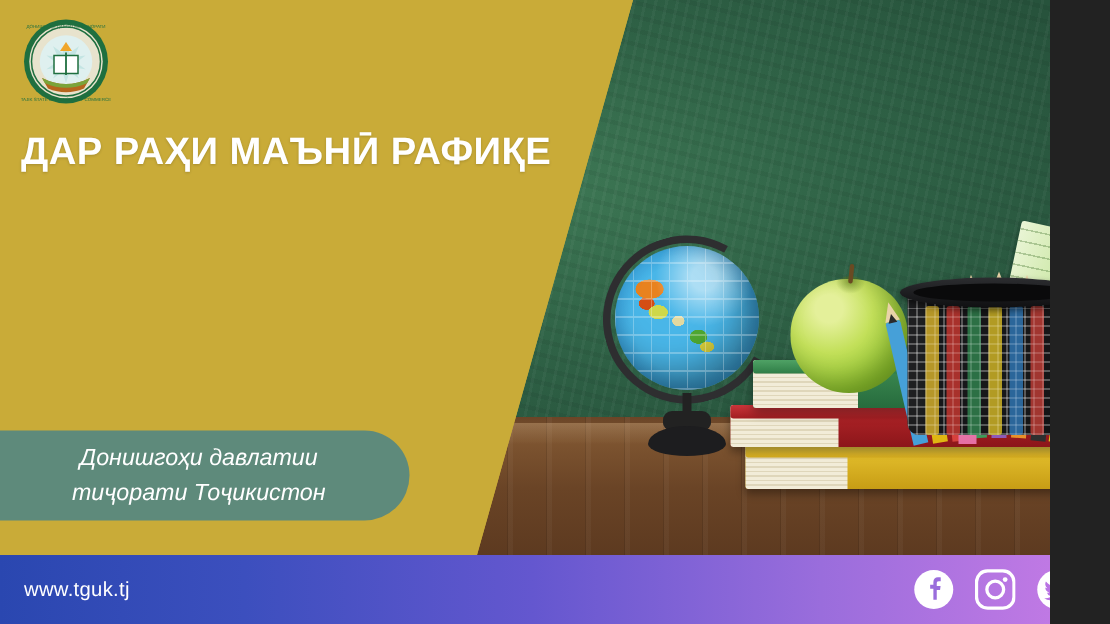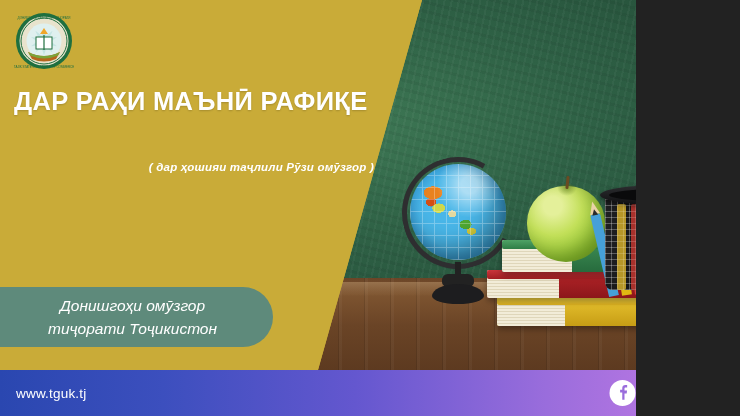--- a/index.html
+++ b/index.html
@@ -1,19 +1,19 @@
 <!DOCTYPE html>
 <html><head>
 <meta charset="utf-8">
 <style>
   html,body{margin:0;padding:0;background:#222;}
   *{box-sizing:border-box;}
   .banner{
     position:relative;
-    width:636px;height:416px;
+    width:700px;height:416px;
     overflow:hidden;
     font-family:"Liberation Sans", sans-serif;
     background:#c9ab38;
   }
 
   
   .photo{
     position:absolute;
     top:0;left:0;width:740px;height:370px;
     clip-path: polygon(422px 0, 740px 0, 740px 370px, 318px 370px);
@@ -300,24 +300,23 @@
         <text x="30" y="6.6" text-anchor="middle">ДОНИШГОҲИ ДАВЛАТИИ ТИҶОРАТИ</text>
         <text x="30" y="55.5" text-anchor="middle">TAJIK STATE UNIVERSITY OF COMMERCE</text>
       </g>
     </svg>
   </div>
 
   <div class="headline">
     <span class="hl-1">ДАР РАҲИ МАЪНӢ РАФИҚЕ</span>
   </div>
 
-  <div class="subtitle">( дар ҳошияи таҷлили Рӯзи омӯзгор )</div>
 
   <div class="pill">
-    <div class="pill-text">Донишгоҳи омӯзгор
+    <div class="pill-text">Донишгоҳи давлатии
 тиҷорати Тоҷикистон</div>
   </div>
 
   <div class="bottombar">
     <div class="siteurl">www.tguk.tj</div>
     <div class="socials">
 
       <a class="soc" href="#" aria-label="Facebook">
         <svg viewBox="0 0 27 27" width="27" height="27">
           <circle cx="13.5" cy="13.5" r="13" fill="#ffffff"></circle>

